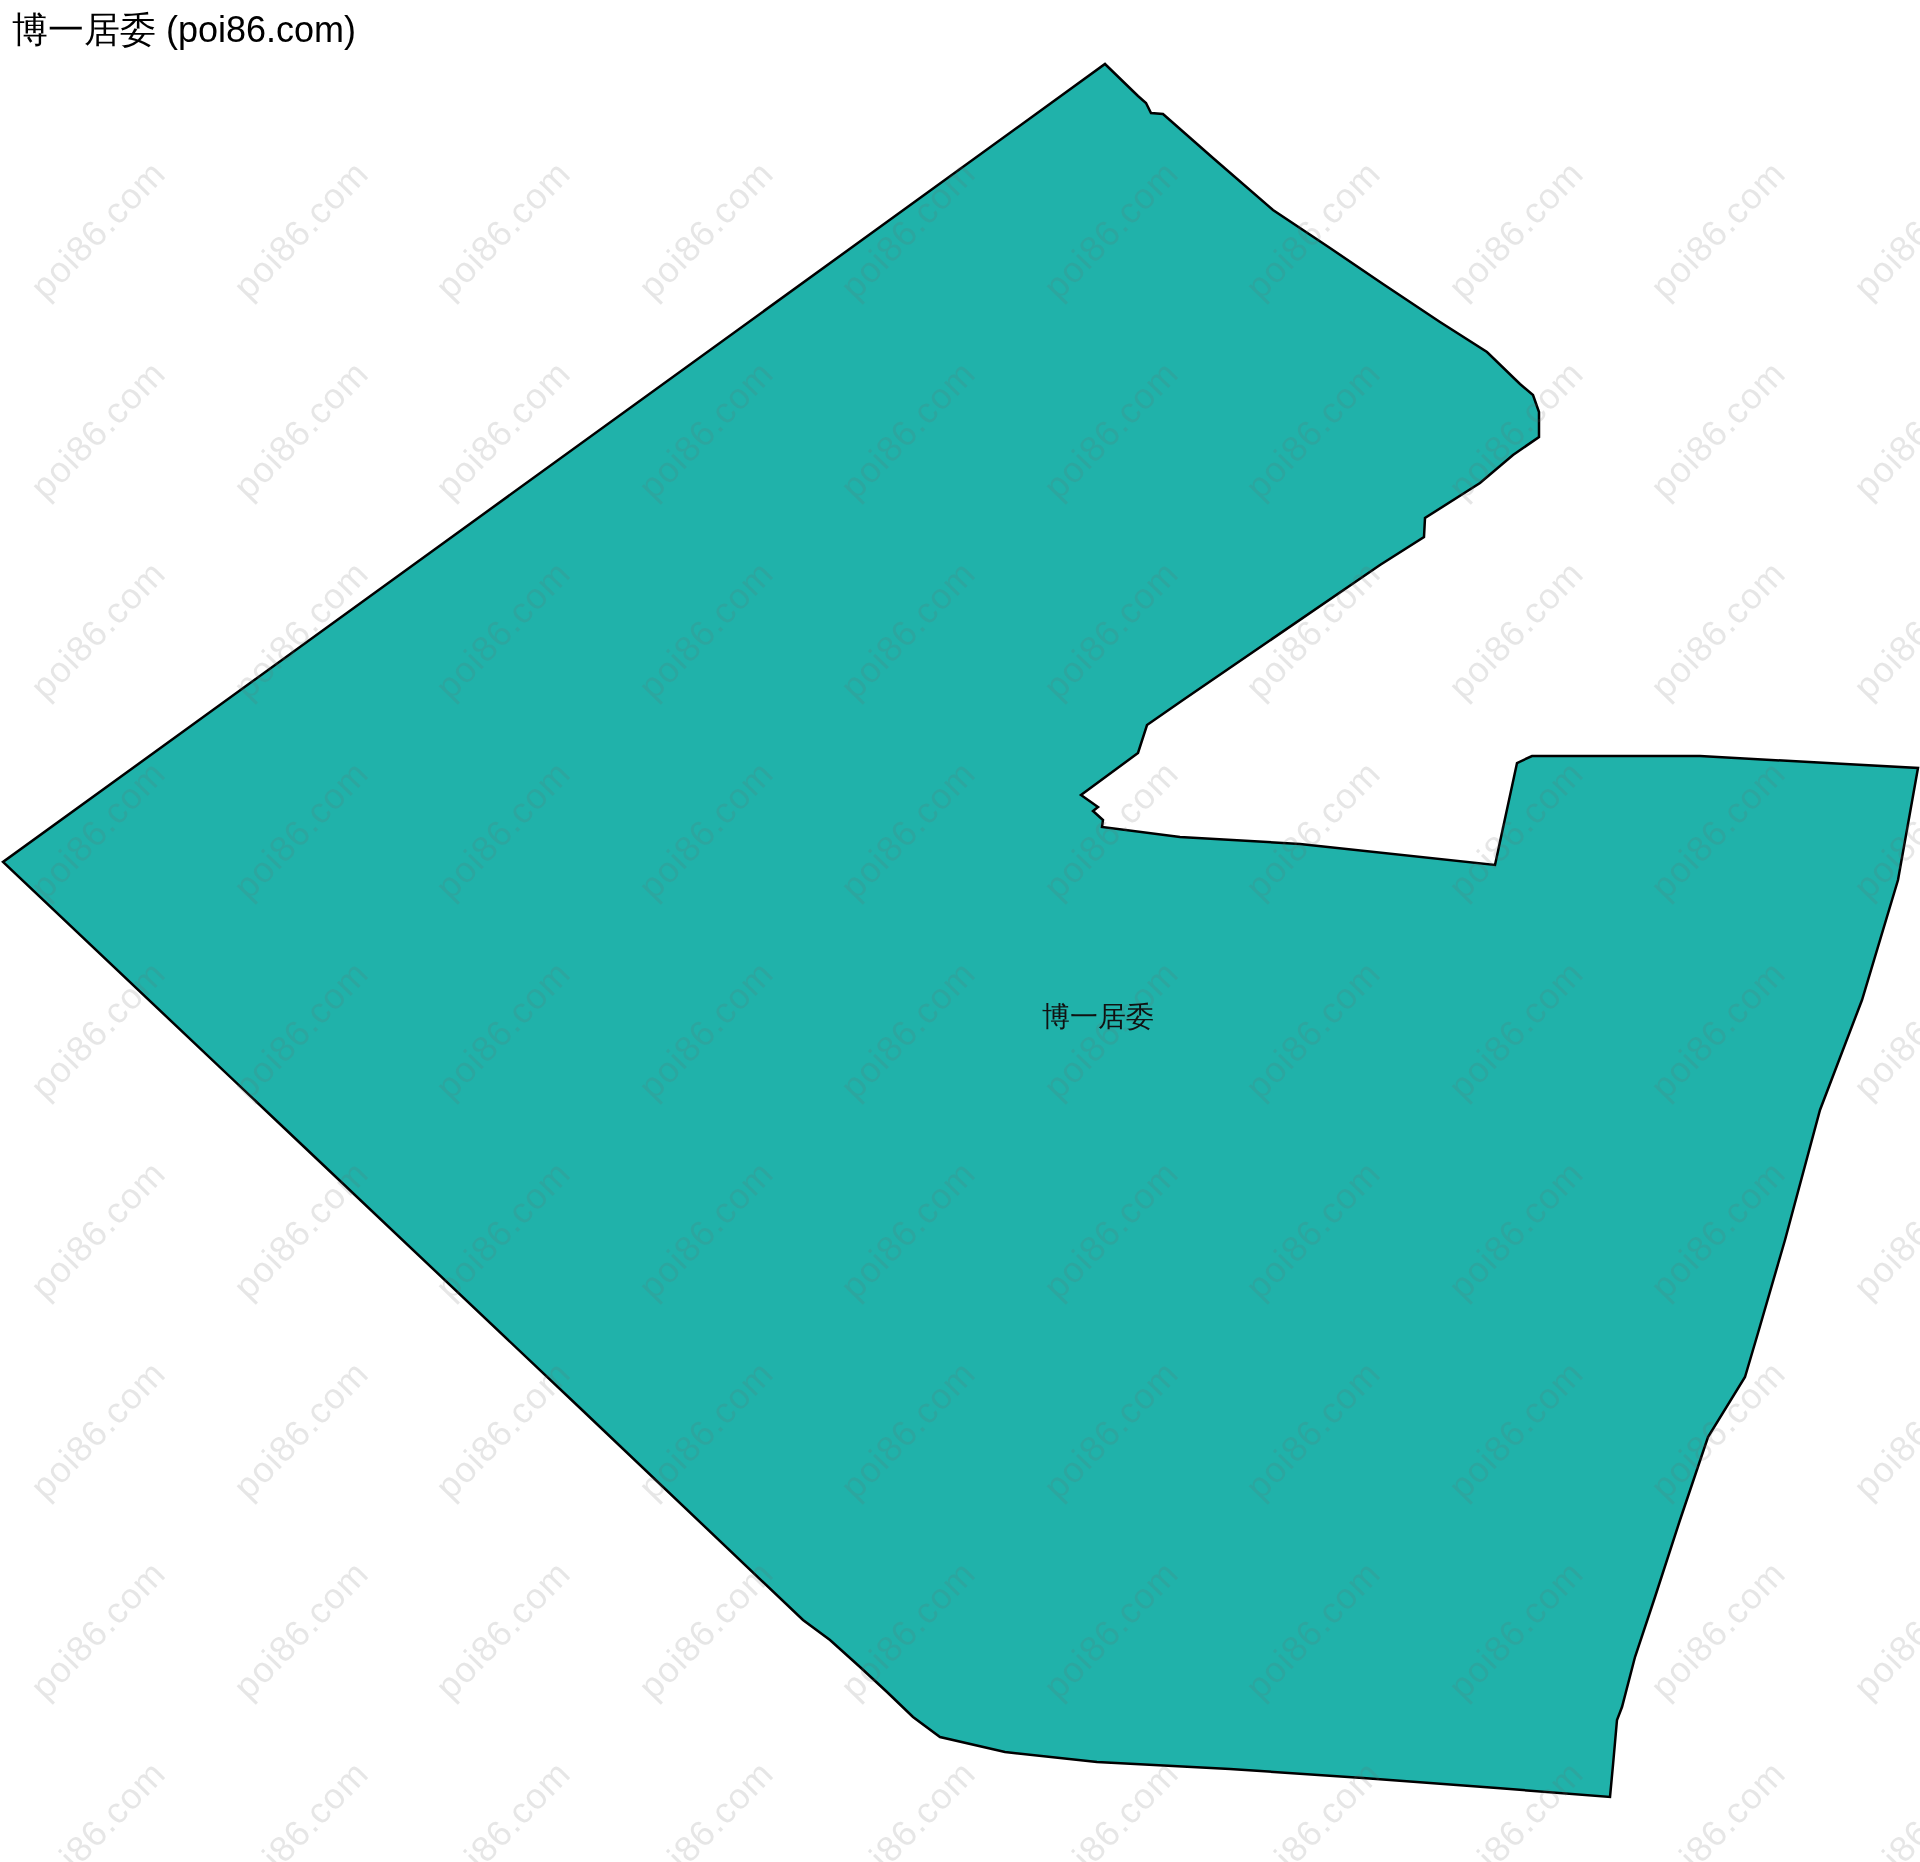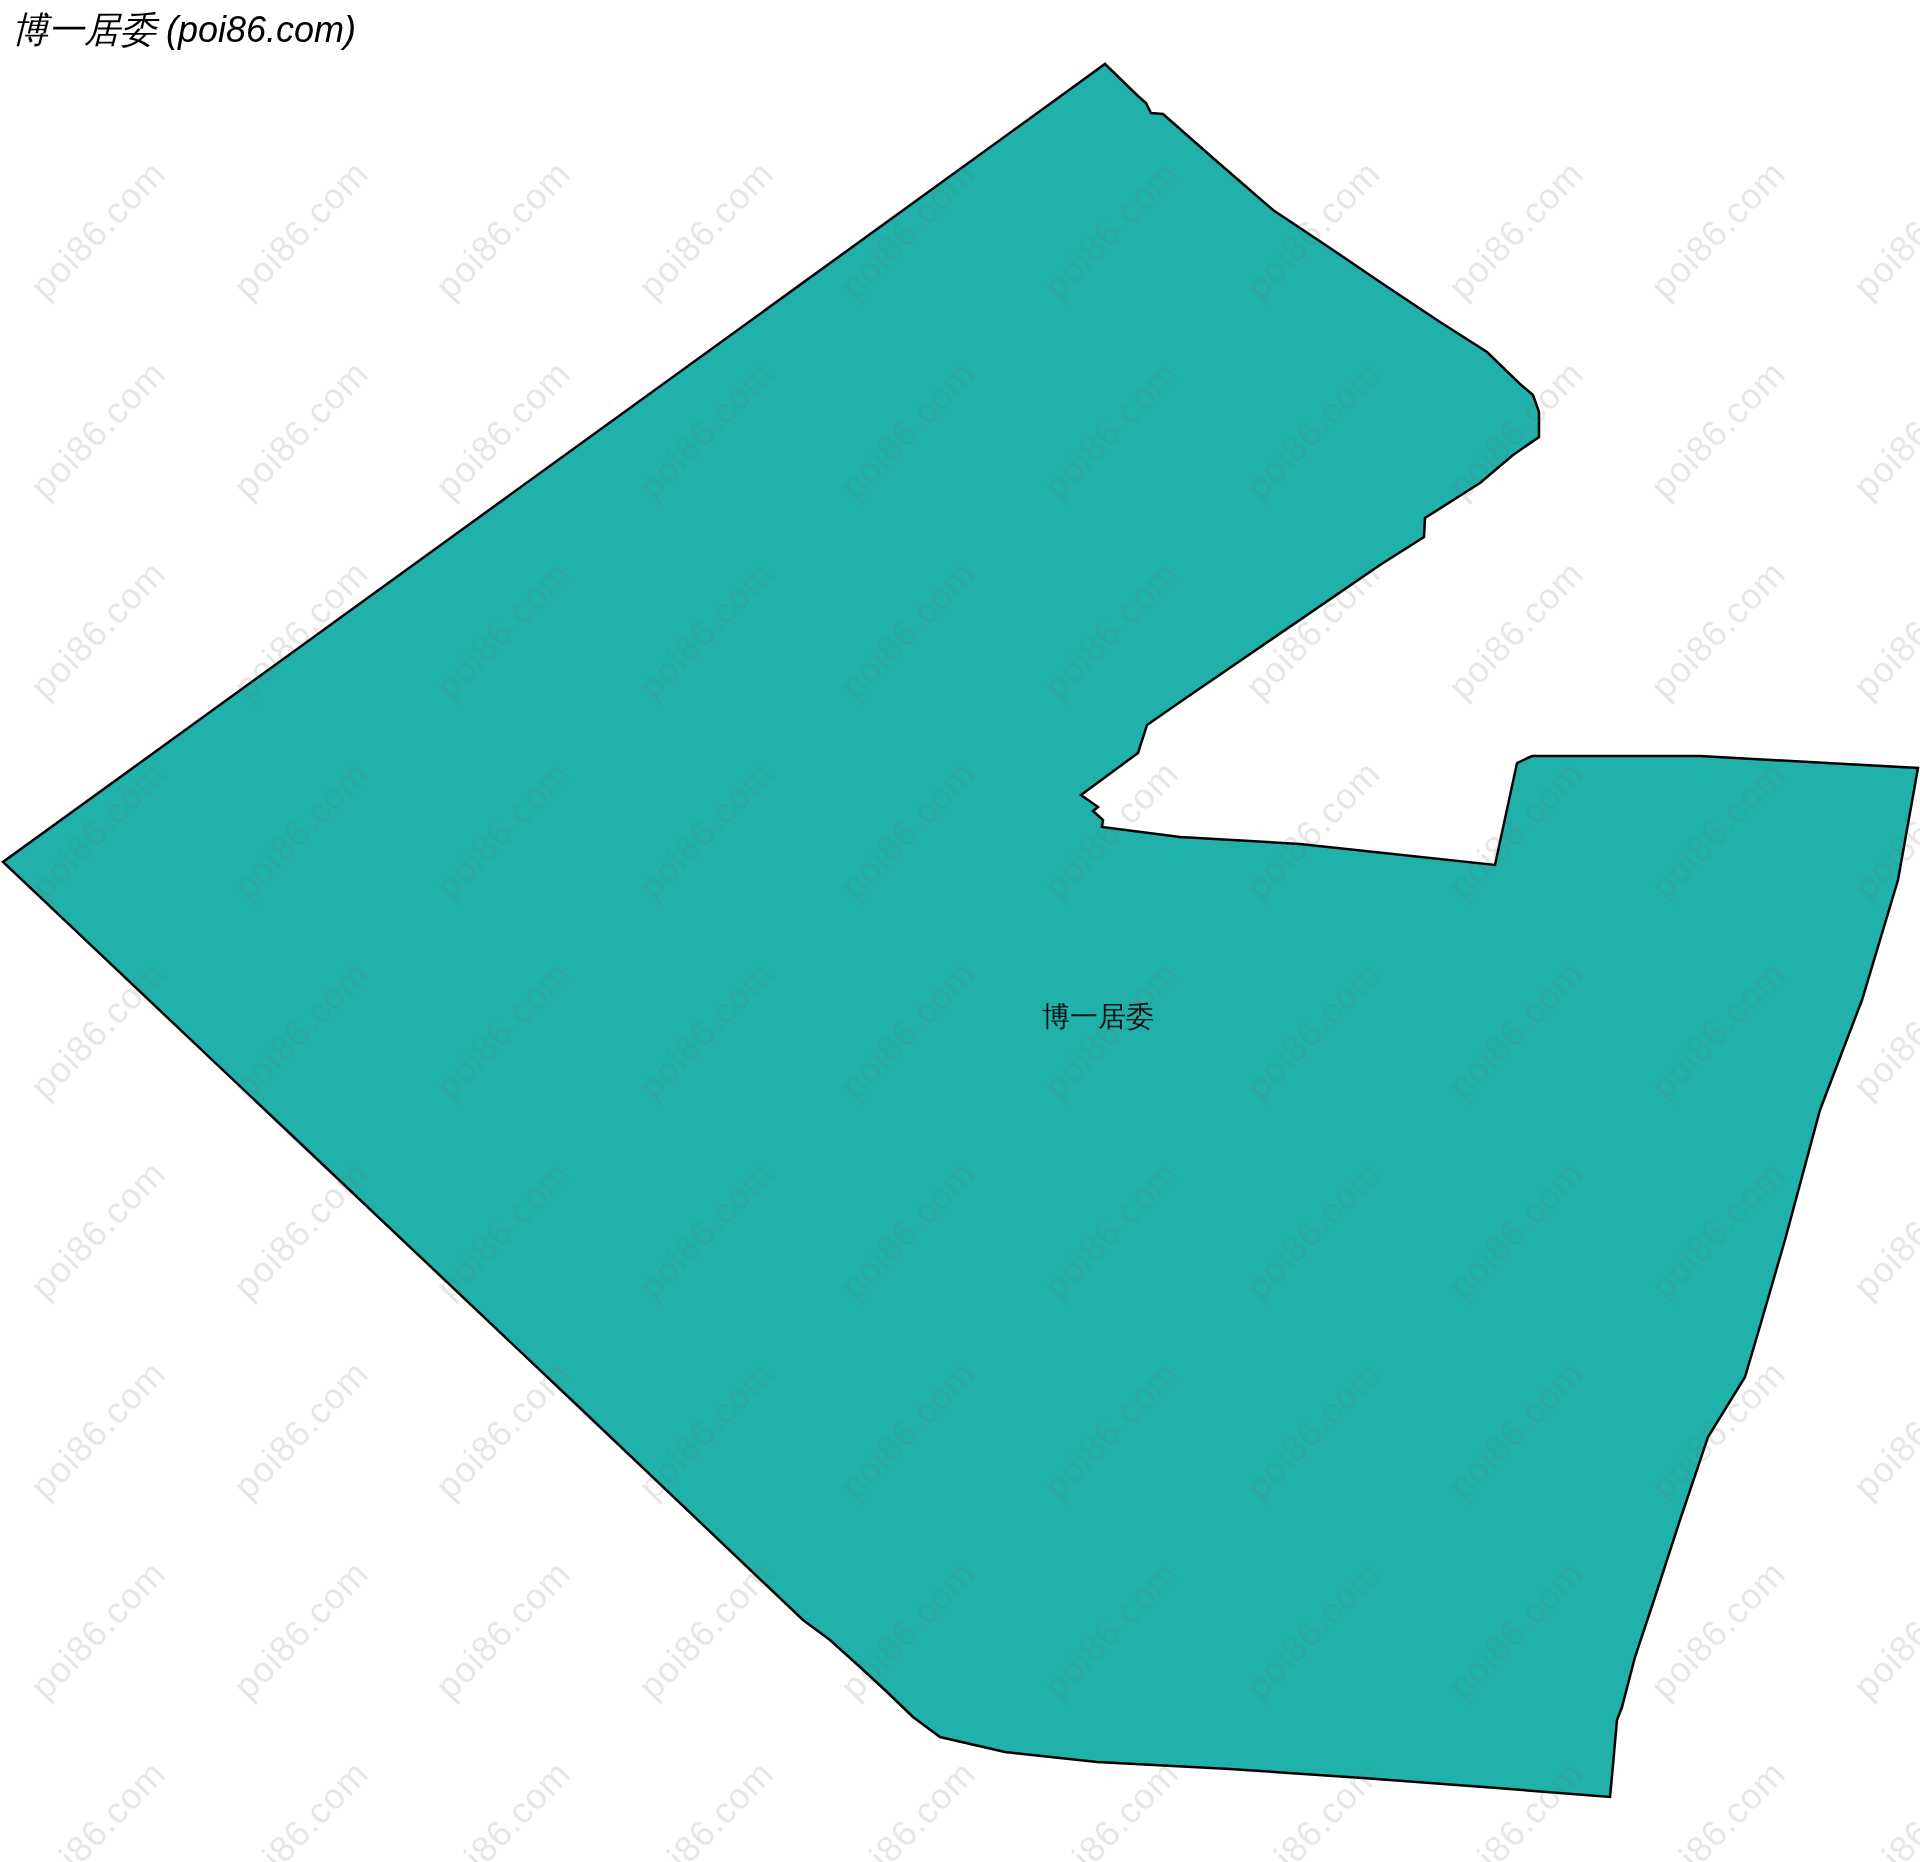--- a/index.html
+++ b/index.html
@@ -40,21 +40,20 @@
     user-select: none;
   }
   .map-title {
     position: absolute;
     left: 12px;
     top: 8px;
     font-size: 36px;
     line-height: 1.2;
     z-index: 3;
     white-space: nowrap;
-    font-style: italic;
   }
   .region-label {
     position: absolute;
     left: 1098px;
     top: 1017px;
     transform: translate(-50%, -50%);
     font-size: 28px;
     z-index: 3;
     white-space: nowrap;
   }

